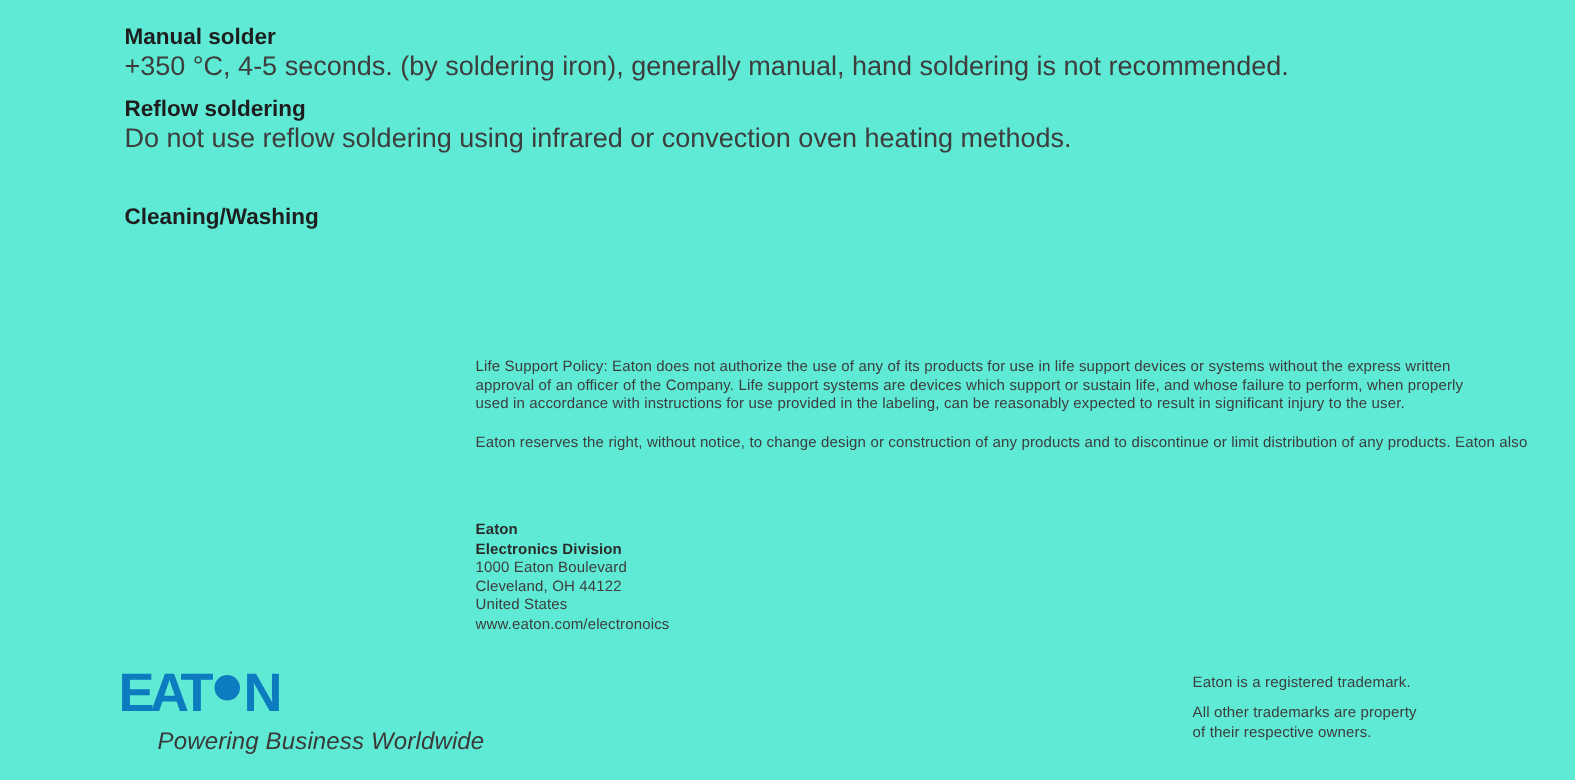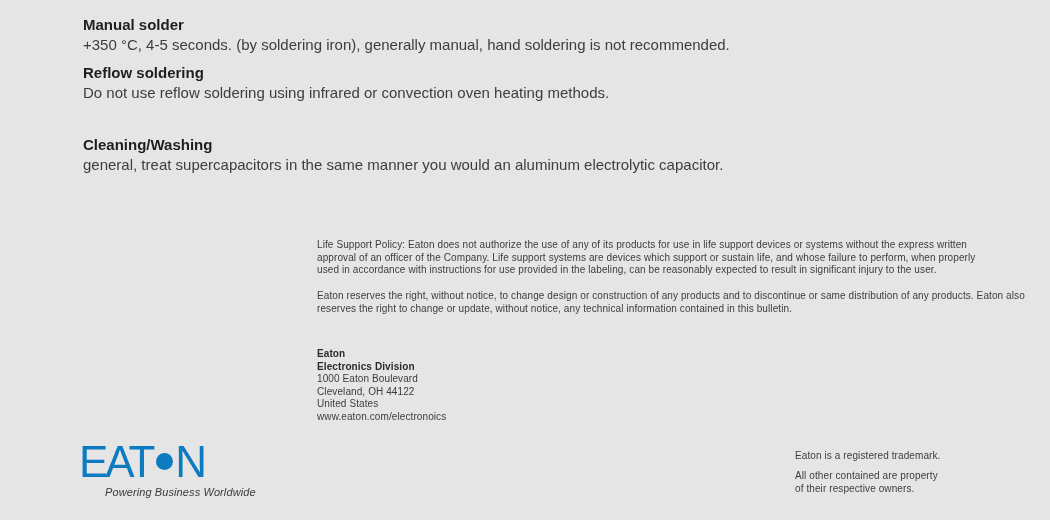--- a/index.html
+++ b/index.html
@@ -1,92 +1,90 @@
 <!DOCTYPE html>
 <html><head>
 <meta charset="utf-8">
 <style>
   html,body { margin:0; padding:0; background:#ffffff; }
   .page {
-    position:relative; width:1050px; height:520px; background:#e5e5e5;
+    position:relative; width:1050px; height:520px; background:#5eead4;
     font-family:"Liberation Sans","DejaVu Sans",sans-serif; color:#3f3f3f;
     overflow:hidden;
   }
   .abs { position:absolute; }
   .nowrap { white-space:nowrap; }
 
   
   .section-heading {
     font-size:15px; font-weight:bold; color:#1e1e1e; line-height:18px;
     margin:0 0 2px 0; white-space:nowrap;
   }
-  .section-body { font-size:15px; line-height:17.5px; color:#3d3d3d; }
+  .section-body { font-size:18px; line-height:17.5px; color:#3d3d3d; }
 
   
   .small { font-size:10px; line-height:12.6px; color:#3d3d3d; letter-spacing:0.1px; }
   .small-bold { font-weight:bold; color:#2b2b2b; }
 
   
   .logo-wordmark {
-    color:#0c7bc0; font-weight:normal; font-size:44px; line-height:40px;
+    color:#0c7bc0; font-weight:bold; font-size:36px; line-height:40px;
     letter-spacing:-3px; white-space:nowrap;
   }
   .logo-o-dot {
     display:inline-block; width:17px; height:17px; border-radius:50%;
     background:#0c7bc0; margin:0 2px 7px 4px; vertical-align:baseline;
   }
   .logo-tagline {
-    font-size:11px; font-style:italic; color:#3a3a3a;
+    font-size:16px; font-style:italic; color:#3a3a3a;
     margin:4px 0 0 26px; white-space:nowrap; letter-spacing:0.1px;
   }
 </style>
 </head>
 <body>
 
 <div class="page">
 
   <div class="abs" style="left:83px; top:16px;">
     <div class="section-heading">Manual solder</div>
     <div class="section-body nowrap">+350 °C, 4-5 seconds. (by soldering iron), generally manual, hand soldering is not recommended.</div>
   </div>
 
   <div class="abs" style="left:83px; top:64px;">
     <div class="section-heading">Reflow soldering</div>
     <div class="section-body nowrap">Do not use reflow soldering using infrared or convection oven heating methods.</div>
   </div>
 
   <div class="abs" style="left:83px; top:108px;margin-top:28px;">
     <div class="section-heading">Cleaning/Washing</div>
-    <div class="section-body nowrap">general, treat supercapacitors in the same manner you would an aluminum electrolytic capacitor.</div>
   </div>
 
   <div class="abs small" style="left:317px; top:239px;">
     <div class="nowrap">Life Support Policy: Eaton does not authorize the use of any of its products for use in life support devices or systems without the express written</div>
     <div class="nowrap">approval of an officer of the Company. Life support systems are devices which support or sustain life, and whose failure to perform, when properly</div>
     <div class="nowrap">used in accordance with instructions for use provided in the labeling, can be reasonably expected to result in significant injury to the user.</div>
   </div>
 
   <div class="abs small" style="left:317px; top:290px;">
-    <div class="nowrap">Eaton reserves the right, without notice, to change design or construction of any products and to discontinue or same distribution of any products. Eaton also</div>
-    <div class="nowrap">reserves the right to change or update, without notice, any technical information contained in this bulletin.</div>
+    <div class="nowrap">Eaton reserves the right, without notice, to change design or construction of any products and to discontinue or limit distribution of any products. Eaton also</div>
   </div>
 
   <div class="abs small" style="left:317px; top:348px;">
     <div class="small-bold nowrap">Eaton</div>
     <div class="small-bold nowrap">Electronics Division</div>
     <div class="nowrap">1000 Eaton Boulevard</div>
     <div class="nowrap">Cleveland, OH 44122</div>
     <div class="nowrap">United States</div>
     <div class="nowrap">www.eaton.com/electronoics</div>
   </div>
 
 
   <div class="abs small nowrap" style="left:795px; top:450px;">Eaton is a registered trademark.</div>
   <div class="abs small" style="left:795px; top:470px;">
-    <div class="nowrap">All other contained are property</div>
+    <div class="nowrap">All other trademarks are property</div>
     <div class="nowrap">of their respective owners.</div>
   </div>
 
   <div class="abs" style="left:79px; top:442px;">
     <div class="logo-wordmark"><span>EAT</span><span class="logo-o-dot"></span><span>N</span></div>
     <div class="logo-tagline">Powering Business Worldwide</div>
   </div>
 
 </div>
 

